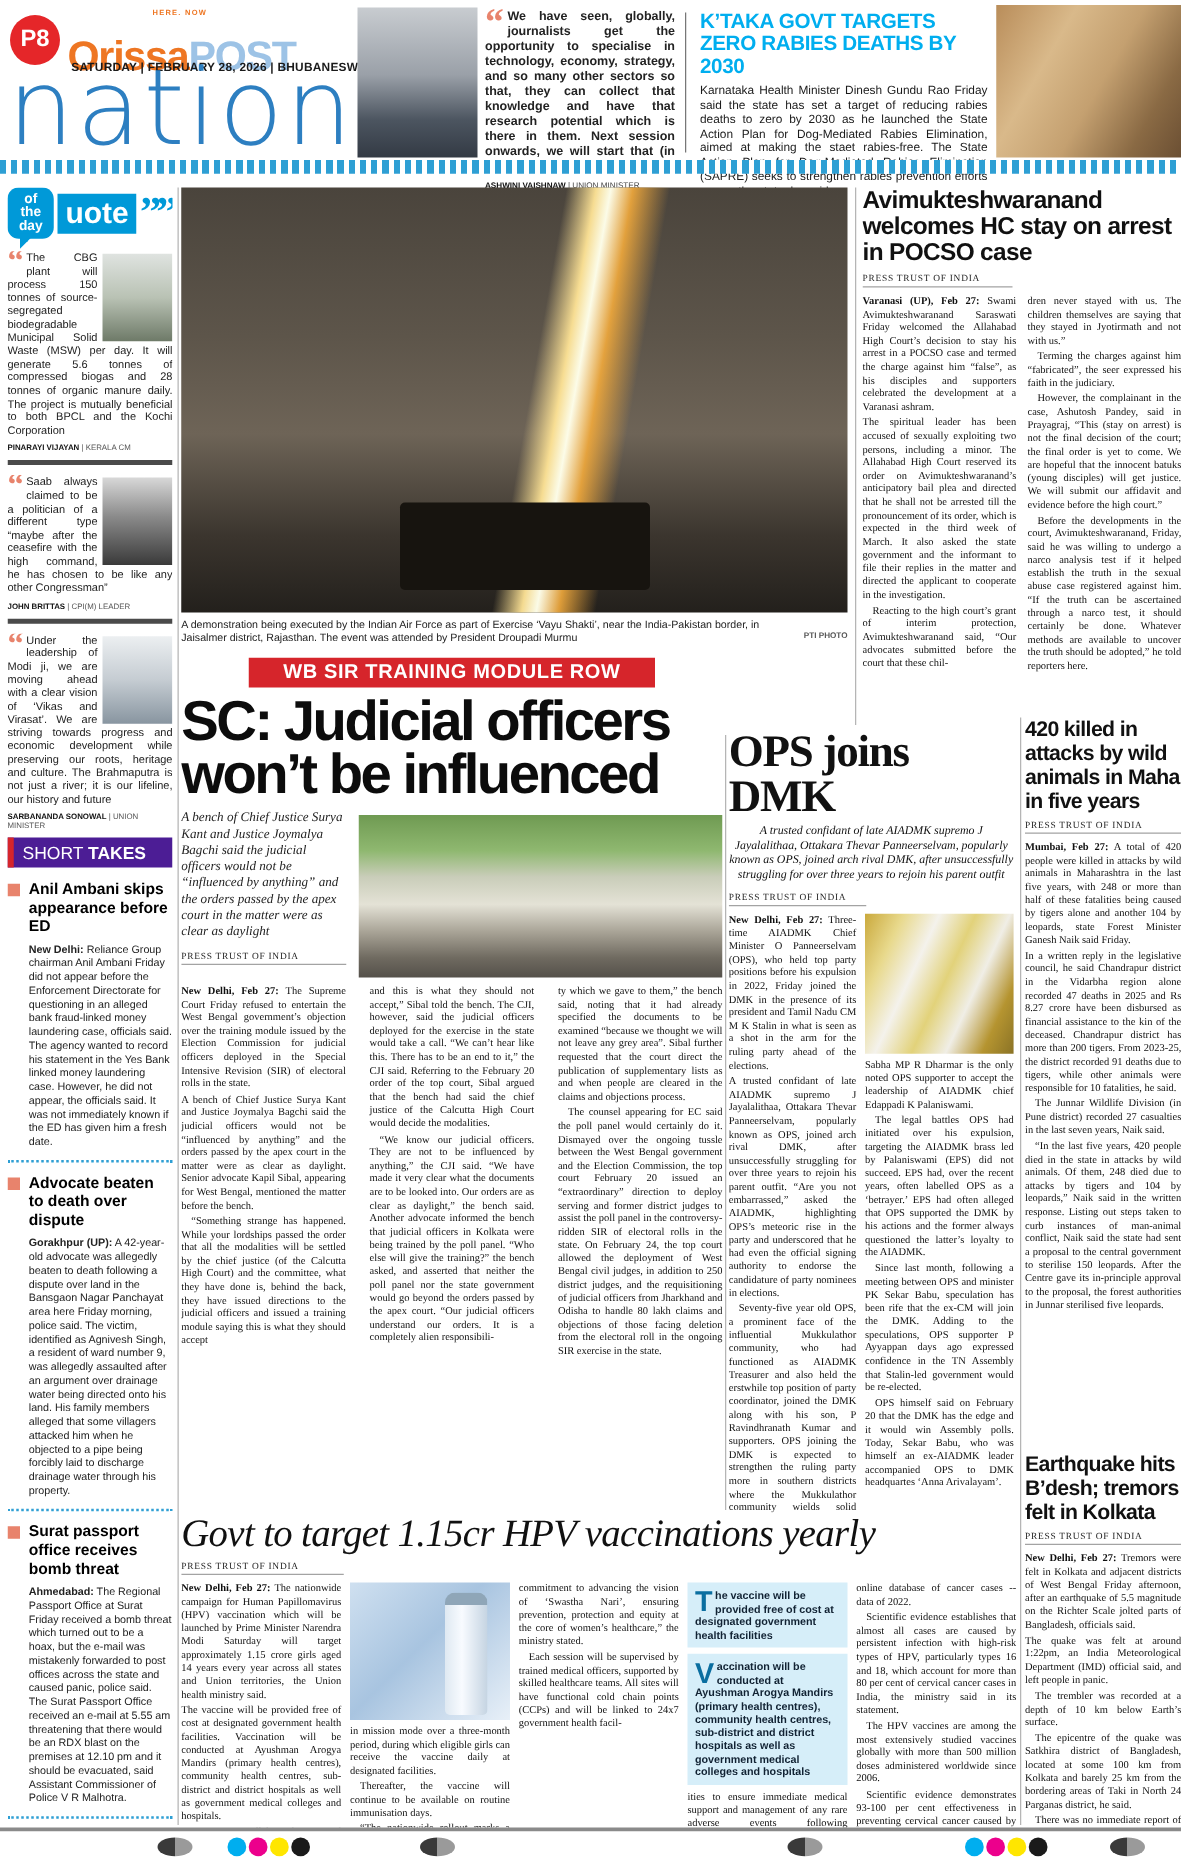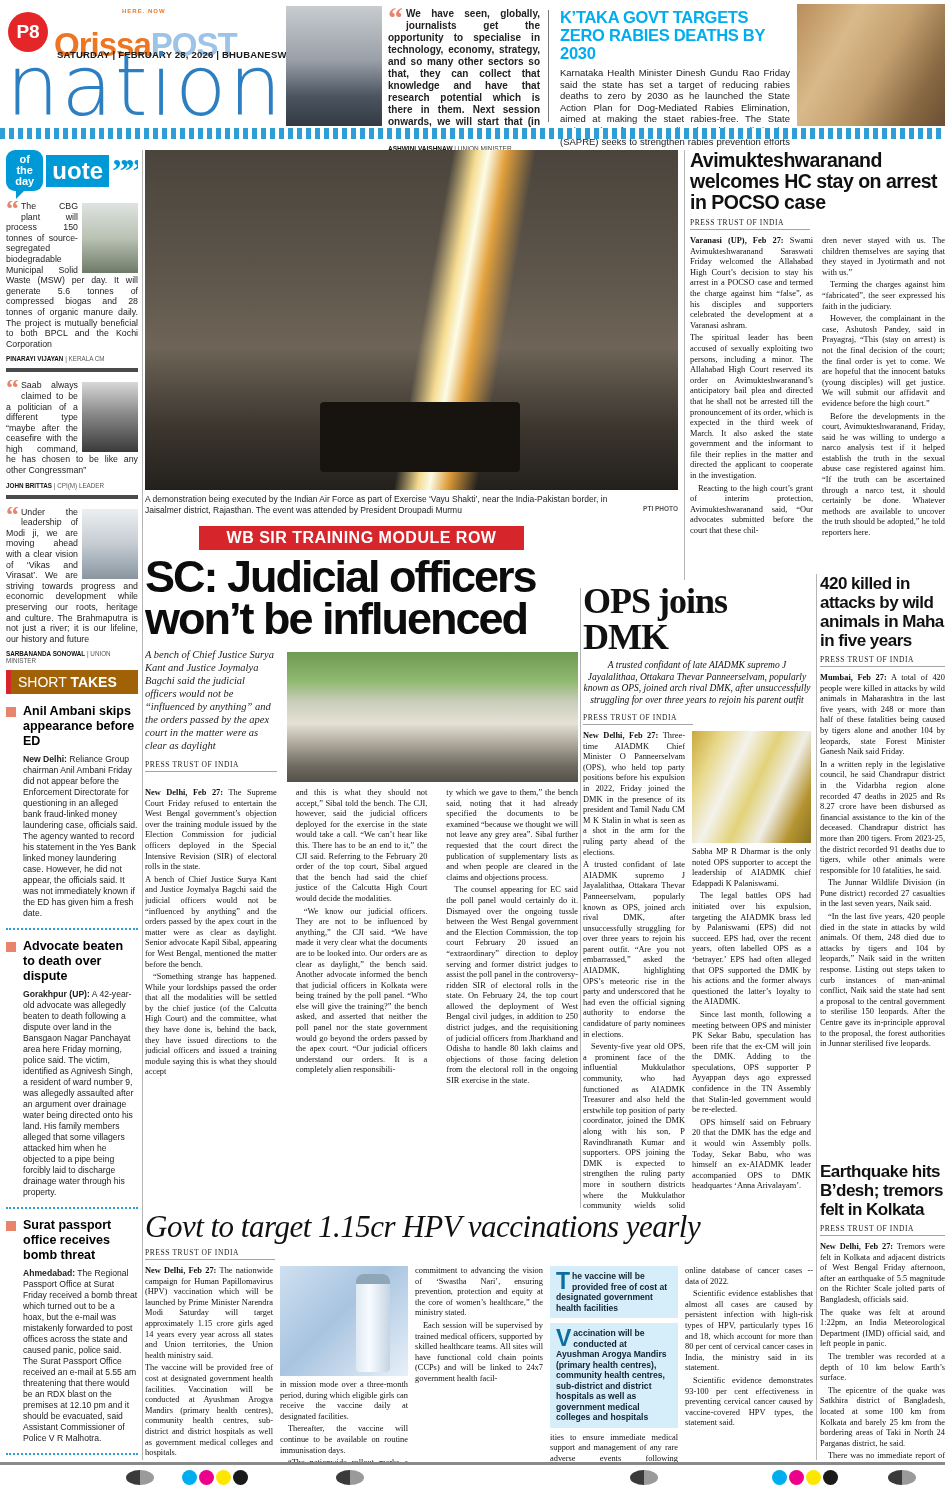--- a/index.html
+++ b/index.html
@@ -48,21 +48,21 @@
       border:6px solid transparent;border-top-color:var(--bubble);border-left-color:var(--bubble)}
   .qotd-uote{background:var(--bubble);color:#fff;padding:2px 6px;font:800 24px/28px "Liberation Sans",sans-serif}
   .qotd-marks{color:var(--bubble);font:700 34px/26px "Liberation Serif",serif;letter-spacing:-4px}
   .quote{overflow:hidden;margin-bottom:6px}
   .quote .qp{float:right;width:56px;height:70px;margin:2px 0 2px 4px}
   .quote .qm{float:left;font:700 26px/16px "Liberation Serif",serif;color:var(--salmon);margin-right:2px}
   .quote .qt{font:400 8.8px/10.6px "Liberation Sans",sans-serif;color:#222;text-align:justify}
   .qbyline{font:700 6.3px "Liberation Sans",sans-serif;margin:4px 0 6px}
   .qbyline .role{font-weight:400;color:#555}
   .qsep{height:4px;background:#4a4a4a;margin:6px 0 8px}
-  .stbanner{position:relative;background:#a16207;color:#fff;padding:4px 8px 4px 12px;
+  .stbanner{position:relative;background:#4c1d95;color:#fff;padding:4px 8px 4px 12px;
       font:400 14px "Liberation Sans",sans-serif;margin:4px 0 10px}
   .stbanner::before{content:"";position:absolute;left:0;top:0;bottom:0;width:5px;background:var(--bannerred)}
   .stbanner b{font-weight:800}
   .stitem{position:relative;padding-left:17px;margin-bottom:8px}
   .stitem .bullet{position:absolute;left:0;top:3px;width:10px;height:10px;background:var(--salmon)}
   .stitem h3{font:700 12.5px/15px "Liberation Sans",sans-serif;color:#000;margin-bottom:5px}
   .stitem .stbody{font:400 8.6px/11px "Liberation Sans",sans-serif;color:#222;text-align:left}
   .stitem .stbody b{font-weight:700}
   .dotsep{border-top:2px dotted #2e9fd4;margin:9px 0}
   
@@ -394,20 +394,21 @@
           <span class="dc">V</span><span>accination will be conducted at Ayushman Arogya Mandirs (primary health centres), community health centres, sub-district and district hospitals as well as government medical colleges and hospitals</span>
         </div>
         <div class="bt">
             <p>ities to ensure immediate medical support and management of any rare adverse events following immunisation (AEFI).</p>
           </div>
       </div>
       <div class="bt">
         <div>
             <p>online database of cancer cases -- data of 2022.</p>
             <p>Scientific evidence establishes that almost all cases are caused by persistent infection with high-risk types of HPV, particularly types 16 and 18, which account for more than 80 per cent of cervical cancer cases in India, the ministry said in its statement.</p>
+            <p>The HPV vaccines are among the most extensively studied vaccines globally with more than 500 million doses administered worldwide since 2006.</p>
             <p>Scientific evidence demonstrates 93-100 per cent effectiveness in preventing cervical cancer caused by vaccine-covered HPV types, the statement said.</p>
           </div>
       </div>
     </div>
   </div>
 
   <div class="abs footrule"></div>
   <div class="abs marks">
     <span class="half" style="left:126px"></span>
     <span class="dot" style="left:182px;background:#00aeef"></span>

